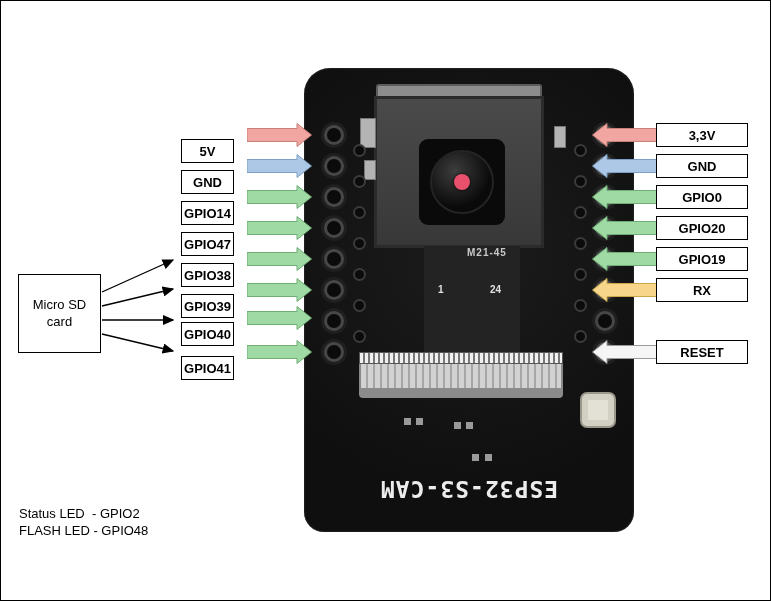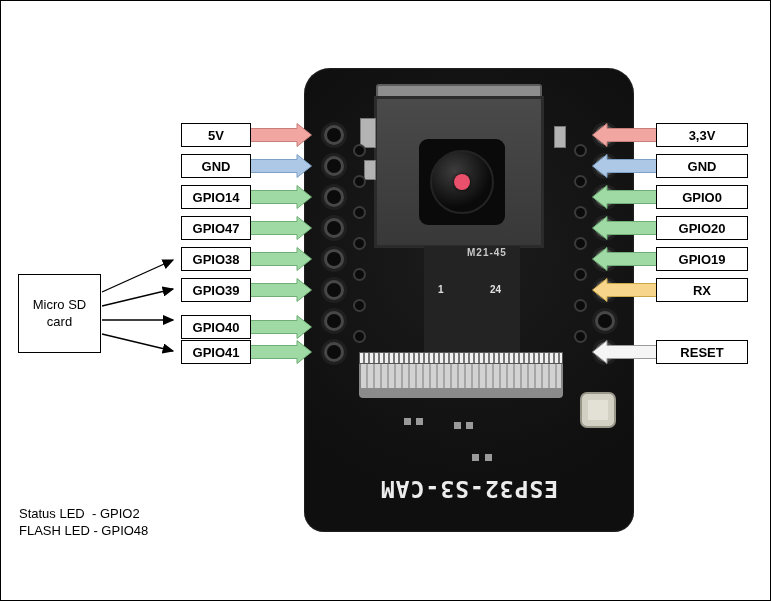--- a/index.html
+++ b/index.html
@@ -5,21 +5,21 @@
   * { margin:0; padding:0; box-sizing:border-box; }
   body { background:#ffffff; font-family:"Liberation Sans", sans-serif; }
   .canvas { position:relative; width:771px; height:601px; background:#fff;
             border:1px solid #000; overflow:hidden; }
 
   
   .pin-row { position:absolute; left:0; width:100%; height:26px; }
   .pin-label { position:absolute; top:1px; height:24px; border:1px solid #000;
                background:#fff; font-weight:bold; font-size:13px; color:#000;
                display:flex; align-items:center; justify-content:center; }
-  .pin-row.left  .pin-label { left:180px; width:70px; }
+  .pin-row.left  .pin-label { left:180px; width:53px;margin-top:16px; }
   .pin-row.right .pin-label { left:655px; width:92px; }
   .arrow-svg { position:absolute; top:0; width:66px; height:26px; }
   .pin-row.left  .arrow-svg { left:246px; }
   .pin-row.right .arrow-svg { left:590px; transform:scaleX(-1); }
 
   
   .board { position:absolute; left:303px; top:67px; width:330px; height:464px;
            background:radial-gradient(circle at 50% 40%, #1c1c1c, #0f0f0f 75%);
            border-radius:26px 26px 20px 20px; box-shadow:0 0 2px #444 inset; }
   .sd-slot { position:absolute; left:72px; top:16px; width:166px; height:30px;
@@ -181,21 +181,21 @@
       <polygon points="0,6.5 50,6.5 50,1.5 64.5,13 50,24.5 50,19.5 0,19.5" stroke-width="1" fill="#9fd9a3" stroke="#6fae74"></polygon>
     </svg>
     <div class="pin-label">GPIO38</div>
   </div>
     <div class="pin-row left" style="top: 276px;">
     <svg class="arrow-svg" viewBox="0 0 66 26">
       <polygon points="0,6.5 50,6.5 50,1.5 64.5,13 50,24.5 50,19.5 0,19.5" stroke-width="1" fill="#9fd9a3" stroke="#6fae74"></polygon>
     </svg>
     <div class="pin-label">GPIO39</div>
   </div>
-    <div class="pin-row left" style="top: 313px; padding-left: 10px;">
+    <div class="pin-row left" style="top: 304px; padding-left: 10px;">
     <svg class="arrow-svg" viewBox="0 0 66 26">
       <polygon points="0,6.5 50,6.5 50,1.5 64.5,13 50,24.5 50,19.5 0,19.5" stroke-width="1" fill="#9fd9a3" stroke="#6fae74"></polygon>
     </svg>
     <div class="pin-label">GPIO40</div>
   </div>
     <div class="pin-row left" style="top: 338px; padding-left: 48px;">
     <svg class="arrow-svg" viewBox="0 0 66 26">
       <polygon points="0,6.5 50,6.5 50,1.5 64.5,13 50,24.5 50,19.5 0,19.5" stroke-width="1" fill="#9fd9a3" stroke="#6fae74"></polygon>
     </svg>
     <div class="pin-label">GPIO41</div>

